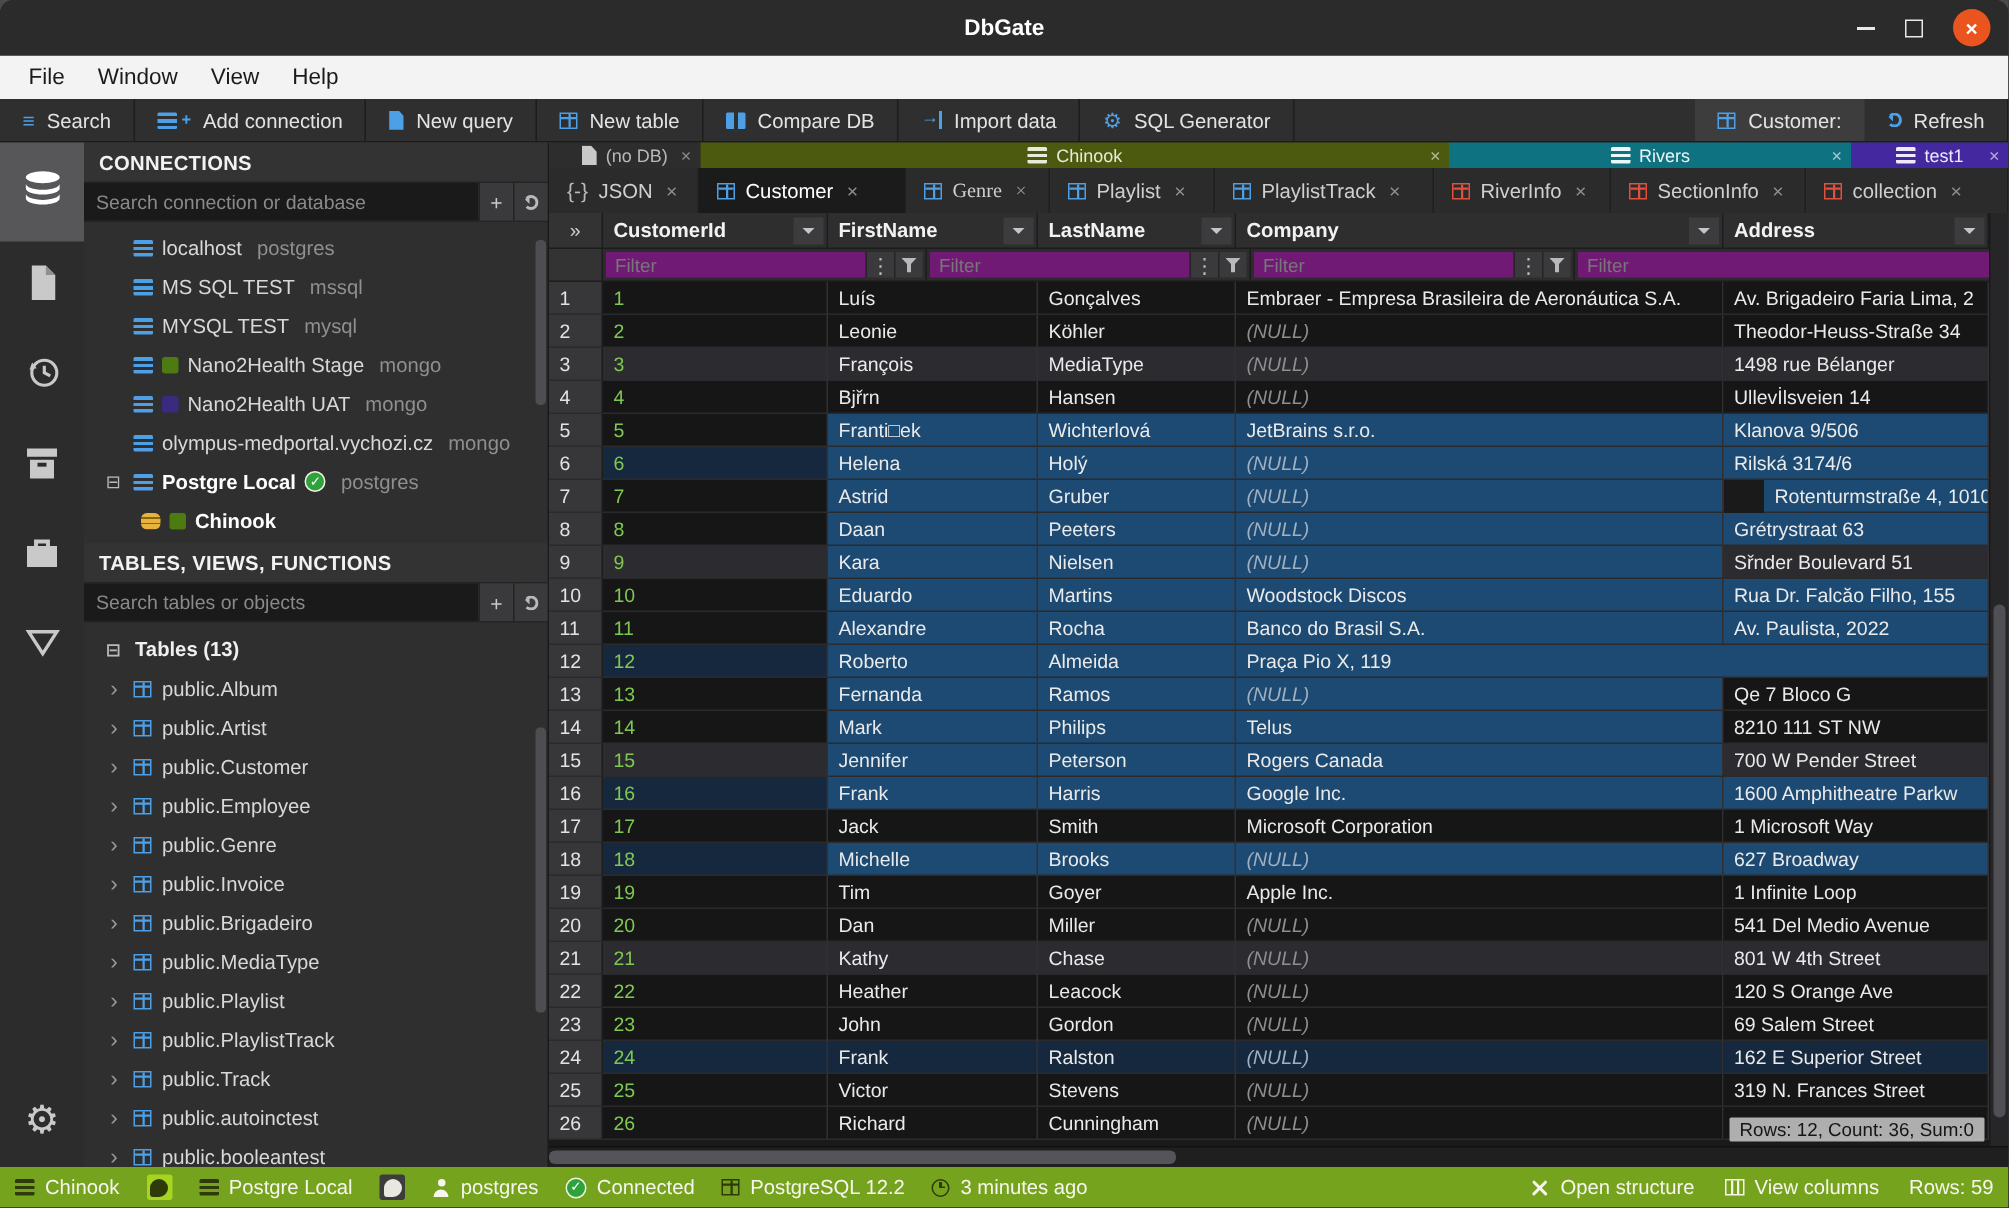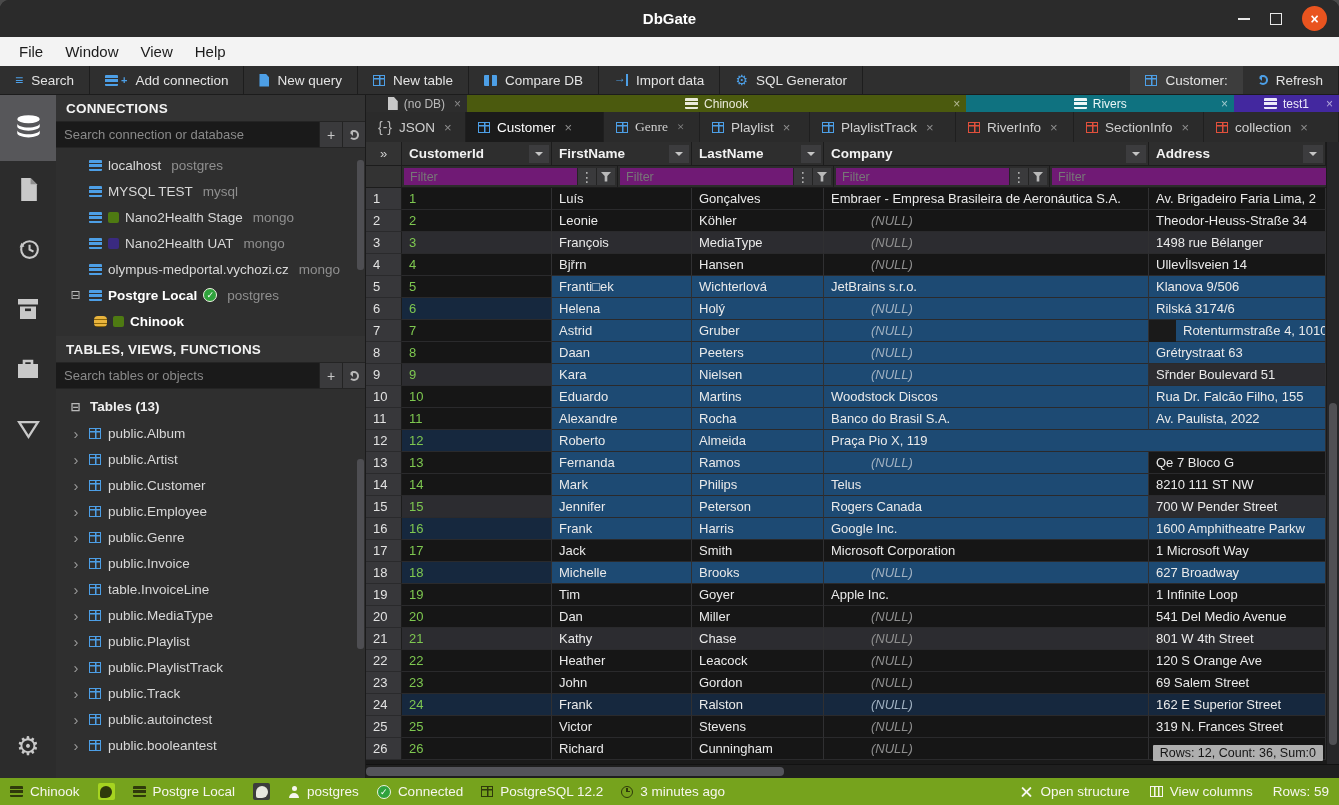--- a/index.html
+++ b/index.html
@@ -89,21 +89,21 @@
 .fbtn { width:19px; background:#3a3a3c; border-left:1px solid #242424; display:flex; align-items:center; justify-content:center; color:#b9b9b9; font-size:12px; }
 .gbody { position:relative; }
 .grow { height:22px; }
 .cell { border-right:1px solid #303032; border-bottom:1px solid #2a2a2c; display:flex; align-items:center; padding:0 7px;
   font-size:13px; color:#eaeaea; white-space:nowrap; overflow:hidden; background:#161616; }
 .cell.rn { background:#37373a; color:#e2e2e2; justify-content:flex-start; border-right:1px solid #1c1c1c; }
 .cell.idv { color:#7ec850; }
 .cell.stripe { background:#2c2c30; }
 .cell.navy { background:#16283e; }
 .cell.sel { background:#1d4a73; }
-.nullv { font-style:italic; color:#8e8e8e;margin-left:40px; }
+.nullv { font-style:italic; color:#8e8e8e; }
 .sel .nullv, .navy .nullv { color:#9fb0c0; }
 .overlay { position:absolute; right:16px; bottom:3px; background:rgba(196,196,196,.88); color:#151515; font-size:12.5px;
   padding:1px 7px; border-radius:1px; }
 .hscroll { height:14px; background:#1f1f1f; border-top:1px solid #121212; position:relative; flex:0 0 14px; }
 .hthumb { position:absolute; left:0; top:2px; height:9px; width:43%; background:#54545a; border-radius:4px; }
 
 
 .statusbar { height:27px; background:#76a31d; display:flex; align-items:center; padding:0 10px; gap:18px;
   color:#f6f6ee; font-size:13.5px; flex:0 0 27px; }
 .sitem { display:flex; align-items:center; gap:7px; }
@@ -267,20 +267,26 @@
         <div class="sscroll" style="top:12px;height:110px"></div>
       <div class="conn-row">
             <span class="expander"></span>
             <span class="ic srv" style="--c: #4d9fe6;"></span>
             <span class="cname">localhost</span>
             <span class="engine">postgres</span>
           </div>
           <div class="conn-row">
             <span class="expander"></span>
             <span class="ic srv" style="--c: #4d9fe6;"></span>
+            <span class="cname">MS SQL TEST</span>
+            <span class="engine">mssql</span>
+          </div>
+          <div class="conn-row">
+            <span class="expander"></span>
+            <span class="ic srv" style="--c: #4d9fe6;"></span>
             <span class="cname">MYSQL TEST</span>
             <span class="engine">mysql</span>
           </div>
           <div class="conn-row">
             <span class="expander"></span>
             <span class="ic srv" style="--c: #4d9fe6;"></span>
             <span class="chip" style="background: rgb(78, 122, 18);"></span>
             <span class="cname">Nano2Health Stage</span>
             <span class="engine">mongo</span>
           </div>
@@ -350,21 +356,21 @@
               <span>public.Genre</span>
             </div>
             <div class="tbl-row">
               <span class="chev">›</span>
               <span class="ic gic" style="--c: #4d9fe6;"></span>
               <span>public.Invoice</span>
             </div>
             <div class="tbl-row">
               <span class="chev">›</span>
               <span class="ic gic" style="--c: #4d9fe6;"></span>
-              <span>table.InvoiceLine</span>
+              <span>public.Brigadeiro</span>
             </div>
             <div class="tbl-row">
               <span class="chev">›</span>
               <span class="ic gic" style="--c: #4d9fe6;"></span>
               <span>public.MediaType</span>
             </div>
             <div class="tbl-row">
               <span class="chev">›</span>
               <span class="ic gic" style="--c: #4d9fe6;"></span>
               <span>public.Playlist</span>

